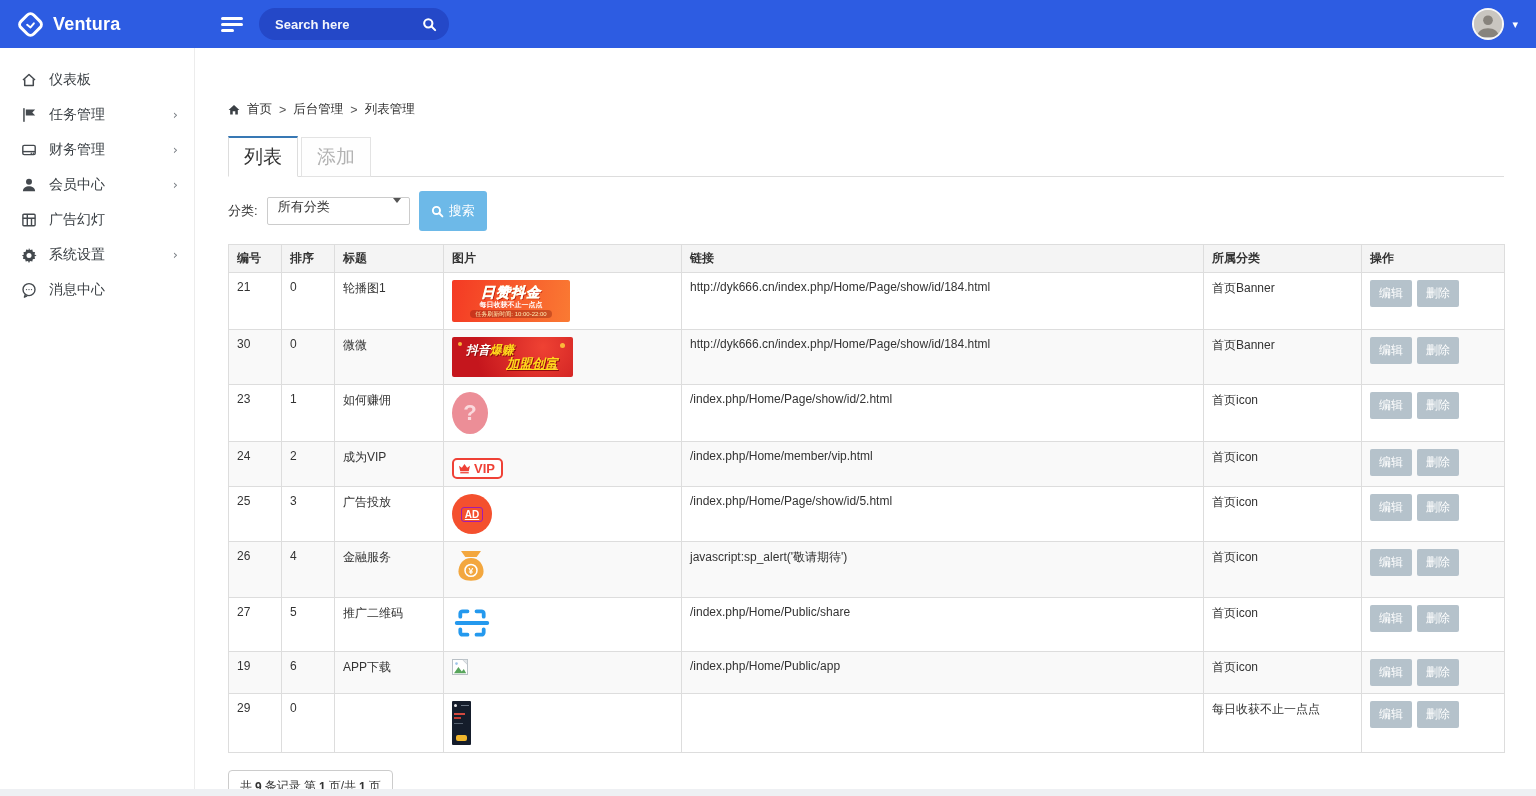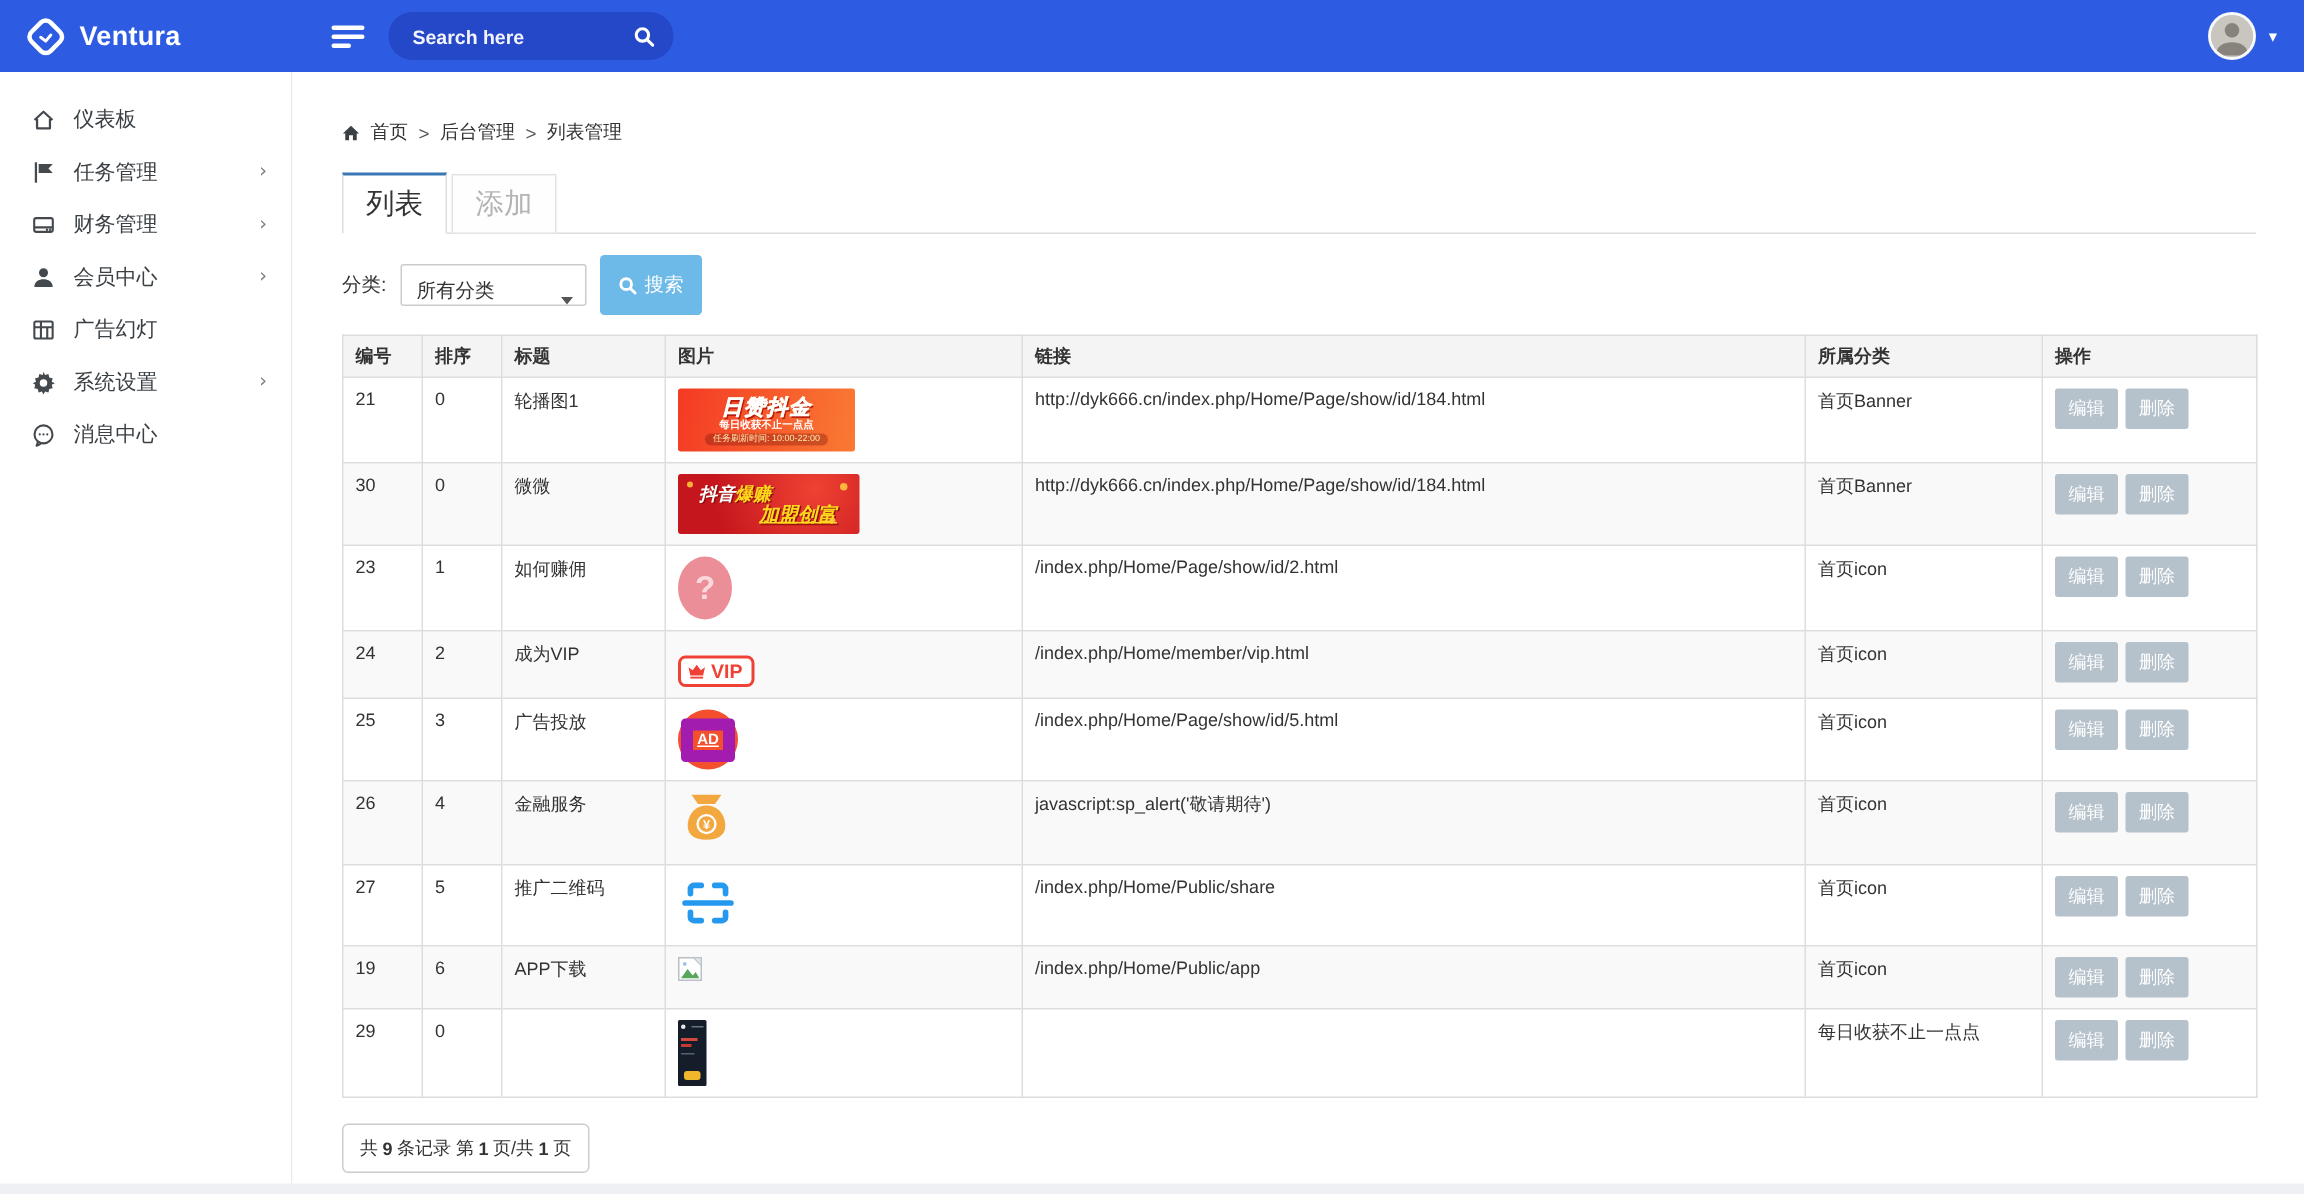--- a/index.html
+++ b/index.html
@@ -52,39 +52,39 @@
     width: 195px; background: #fff; border-right: 1px solid #ececec;
     padding-top: 14px; flex: 0 0 auto;
   }
   .side-item {
     height: 35px; display: flex; align-items: center; gap: 12px;
     padding: 0 16px 0 20px; font-size: 14px; color: #3b4045; cursor: pointer;
   }
   .side-item .s-icon { width: 17px; display: flex; justify-content: center; flex: 0 0 auto; }
   .side-item .s-label { flex: 1; }
   .side-item .s-caret { color: #7a7f85; font-size: 13px; font-family: "DejaVu Sans", sans-serif; }
-  .main { flex: 1; background: #fff; padding: 32px 32px 40px 33px; overflow: hidden; }
+  .main { flex: 1; background: #fff; padding: 53px 32px 40px 33px; overflow: hidden; }
   
   .breadcrumb { display: flex; align-items: center; gap: 7px; font-size: 12.5px; color: #333; }
   .breadcrumb .sep { color: #555; }
   
   .tabs { margin-top: 18px; border-bottom: 1px solid #ddd; display: flex; align-items: flex-end; }
   .tab {
     font-size: 19px; padding: 6px 15px; cursor: pointer; margin-bottom: -1px;
     border: 1px solid #ddd; background: #fff; margin-right: 3px;
   }
   .tab.active {
     border-top: 2px solid #3878b4; border-bottom: 1px solid #fff; color: #333;
   }
   .tab.inactive { color: #b3b3b3; border-color: #e3e3e3; background: #fefefe; }
   
   .filter-row { margin-top: 14px; display: flex; align-items: center; gap: 9px; font-size: 13px; }
   .select-box {
-    width: 124px; height: 28px; border: 1px solid #ccc; border-radius: 2px;
-    display: flex; align-items: flex-end; padding: 0 8px 0 10px; background: #fff;
+    width: 143px; height: 28px; border: 1px solid #ccc; border-radius: 2px;
+    display: flex; align-items: flex-start; padding: 0 8px 0 10px; background: #fff;
     cursor: pointer; font-size: 13px; color: #333;
   }
   .select-box .caret {
     margin-left: auto; width: 0; height: 0;
     border-left: 4px solid transparent; border-right: 4px solid transparent;
     border-top: 5px solid #555;
   }
   .search-btn {
     height: 40px; background: #6db9e8; color: #fff; border: none; border-radius: 3px;
     font-size: 13px; padding: 0 12px; display: flex; align-items: center; gap: 5px;
@@ -133,21 +133,21 @@
   .vip-badge {
     display: inline-flex; align-items: center; gap: 3px; background: #fff;
     border: 2px solid #ef4136; border-radius: 5px; padding: 1px 6px 1px 4px; margin-top: 9px;
   }
   .vip-badge .vip-text { color: #ef4136; font-weight: bold; font-size: 13px; }
   .ad-circle {
     width: 40px; height: 40px; border-radius: 50%; background: #f4502e;
     display: flex; align-items: center; justify-content: center;
   }
   .ad-circle span {
-    border: 8px solid #a21caf; border-radius: 3px; color: #fff; font-weight: bold;
+    border: 1px solid #a21caf; border-radius: 3px; color: #fff; font-weight: bold;
     font-size: 10px; padding: 1px 3px; line-height: 11px; text-decoration: underline;
   }
   .dark-thumb { width: 19px; height: 44px; background: #151d2b; position: relative; border-radius: 1px; }
   .dark-thumb .dt-dot { position: absolute; left: 2px; top: 3px; width: 3px; height: 3px; border-radius: 50%; background: #e8e8e8; }
   .dark-thumb .dt-line1 { position: absolute; right: 2px; top: 4px; width: 8px; height: 1px; background: #6a7584; }
   .dark-thumb .dt-red1 { position: absolute; left: 2px; top: 12px; width: 11px; height: 2px; background: #d2493f; }
   .dark-thumb .dt-red2 { position: absolute; left: 2px; top: 16px; width: 7px; height: 2px; background: #c23a32; }
   .dark-thumb .dt-grey { position: absolute; left: 2px; top: 22px; width: 9px; height: 1px; background: #55606e; }
   .dark-thumb .dt-yellow { position: absolute; left: 4px; bottom: 4px; width: 11px; height: 6px; border-radius: 2px; background: #f0b62c; }
   

